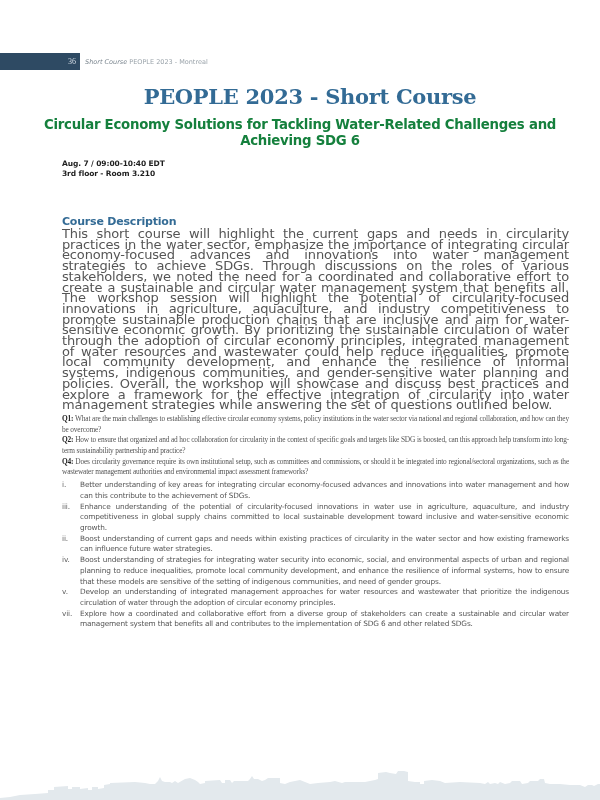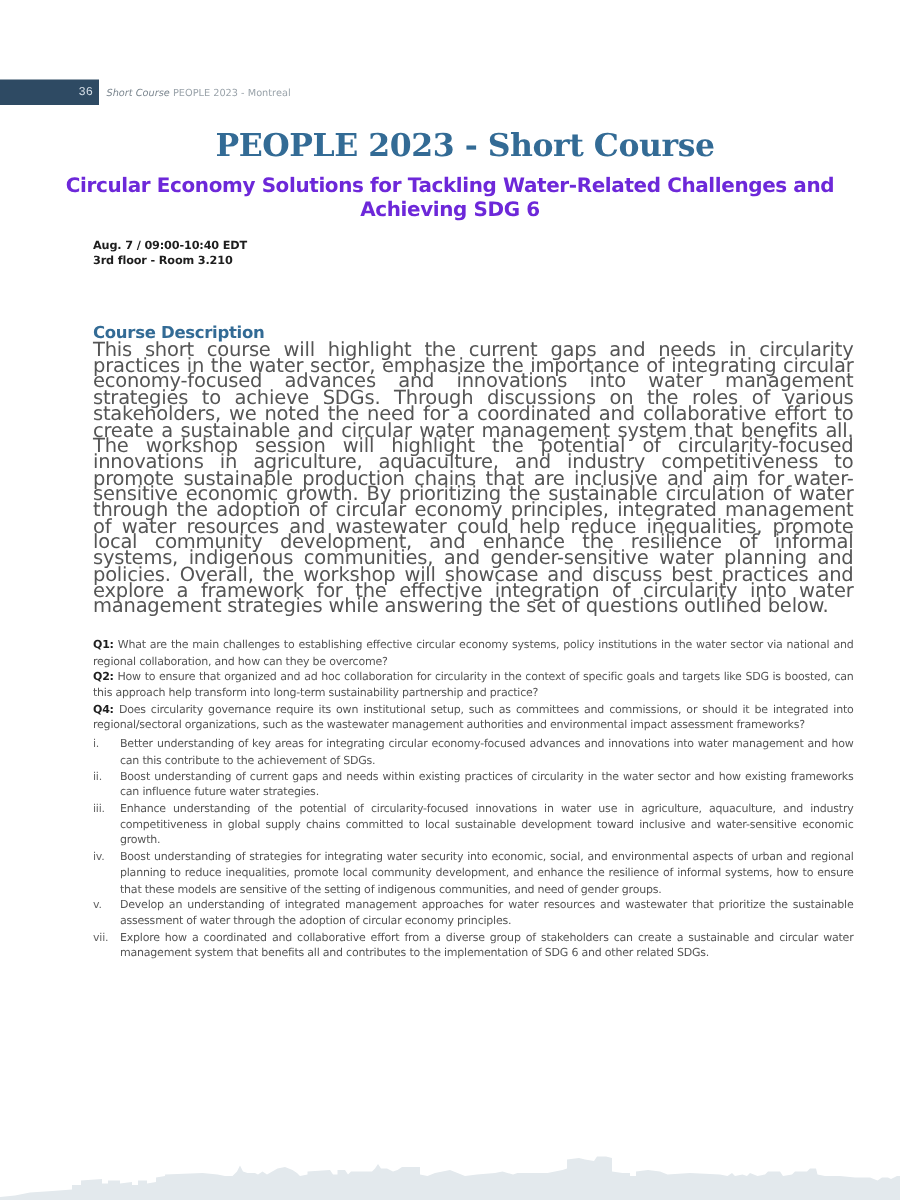--- a/index.html
+++ b/index.html
@@ -17,29 +17,29 @@
     .header-bar {
       position: absolute;
       left: 0;
       top: 53px;
       height: 17px;
       width: 600px;
       display: flex;
       align-items: center;
     }
     .page-num-block {
-      width: 66px;
+      width: 80px;
       height: 17px;
       background: #2e4a63;
       color: #d4dde6;
       font-size: 8px;
       text-align: right;
       padding-right: 4px;
       line-height: 17px;
-      font-family: Liberation Mono, monospace;
+      font-family: Liberation Serif, serif;
     }
     .header-text {
       margin-left: 5px;
       font-size: 6.5px;
       color: #9aa3aa;
       font-family: "DejaVu Sans", sans-serif;
       white-space: nowrap;
     }
     .header-text .italic {
       font-style: italic;
@@ -61,21 +61,21 @@
     .subtitle {
       position: absolute;
       top: 117px;
       left: 30px;
       width: 540px;
       text-align: center;
       font-family: "DejaVu Sans", sans-serif;
       font-weight: bold;
       font-size: 13.3px;
       line-height: 16px;
-      color: #6d28d9;
+      color: #15803d;
       letter-spacing: -0.25px;
     }
     .meta {
       position: absolute;
       top: 159px;
       left: 62px;
       font-size: 7.5px;
       line-height: 10px;
       color: #1e1e1e;
       font-weight: 700;
@@ -97,21 +97,22 @@
       margin-top: 19px;
     }
     .body-text {
       font-size: 13px;
       line-height: 10.7px;
       color: #555555;
       text-align: justify;
       letter-spacing: -0.15px;
     }
     .questions {
-      margin-top: 14px;
+      margin-top: 3px;
+      font-family: Liberation Serif, serif;
     }
     .question {
       font-size: 7.35px;
       line-height: 10.7px;
       color: #555555;
       text-align: justify;
       letter-spacing: -0.15px;
     }
     .question .qlabel {
       font-weight: bold;
@@ -176,34 +177,34 @@
     <p class="question"><span class="qlabel">Q2:</span> <span>How to ensure that organized and ad hoc collaboration for circularity in the context of specific goals and targets like SDG is boosted, can this approach help transform into long-term sustainability partnership and practice?</span></p>
     <p class="question"><span class="qlabel">Q4:</span> <span>Does circularity governance require its own institutional setup, such as committees and commissions, or should it be integrated into regional/sectoral organizations, such as the wastewater management authorities and environmental impact assessment frameworks?</span></p>
   </div>
 
   <ul class="outcomes">
     <li class="outcome">
         <span class="num">i.</span>
         <span class="text">Better understanding of key areas for integrating circular economy-focused advances and innovations into water management and how can this contribute to the achievement of SDGs.</span>
       </li>
     <li class="outcome">
+        <span class="num">iii.</span>
+        <span class="text">Enhance understanding of the potential of circularity-focused innovations in water use in agriculture, aquaculture, and industry competitiveness in global supply chains committed to local sustainable development toward inclusive and water-sensitive economic growth.</span>
+      </li>
+    <li class="outcome">
         <span class="num">ii.</span>
         <span class="text">Boost understanding of current gaps and needs within existing practices of circularity in the water sector and how existing frameworks can influence future water strategies.</span>
       </li>
     <li class="outcome">
-        <span class="num">iii.</span>
-        <span class="text">Enhance understanding of the potential of circularity-focused innovations in water use in agriculture, aquaculture, and industry competitiveness in global supply chains committed to local sustainable development toward inclusive and water-sensitive economic growth.</span>
-      </li>
-    <li class="outcome">
         <span class="num">iv.</span>
         <span class="text">Boost understanding of strategies for integrating water security into economic, social, and environmental aspects of urban and regional planning to reduce inequalities, promote local community development, and enhance the resilience of informal systems, how to ensure that these models are sensitive of the setting of indigenous communities, and need of gender groups.</span>
       </li>
     <li class="outcome">
         <span class="num">v.</span>
-        <span class="text">Develop an understanding of integrated management approaches for water resources and wastewater that prioritize the sustainable assessment of water through the adoption of circular economy principles.</span>
+        <span class="text">Develop an understanding of integrated management approaches for water resources and wastewater that prioritize the indigenous circulation of water through the adoption of circular economy principles.</span>
       </li>
     <li class="outcome">
         <span class="num">vii.</span>
         <span class="text">Explore how a coordinated and collaborative effort from a diverse group of stakeholders can create a sustainable and circular water management system that benefits all and contributes to the implementation of SDG 6 and other related SDGs.</span>
       </li>
   </ul>
 </div>
 
 <svg class="skyline" viewBox="0 0 600 36" preserveAspectRatio="none">
   <path fill="#e3e9ed" d="M0,34 L10,33 L20,31 L35,30 L48,29 L48,26 L54,26 L54,23 L68,22 L68,25 L72,25 L72,23 L80,23 L80,25 L88,24 L88,26 L92,26 L92,23 L98,23 L98,25 L104,24 L104,21 L110,20 L110,19 L135,18 L145,19 L150,20 L155,20 L158,17 L160,13 L162,17 L165,18 L170,18 L172,19 L175,17 L178,19 L185,15 L190,14 L195,16 L198,18 L200,20 L205,19 L205,17 L220,16 L222,19 L225,19 L225,16 L230,16 L232,19 L234,17 L248,17 L250,15 L252,12 L254,15 L258,15 L262,17 L265,16 L268,14 L280,14 L280,19 L285,20 L290,18 L300,16 L305,18 L310,20 L318,19 L330,18 L335,17 L342,19 L345,18 L365,18 L370,17 L375,16 L378,15 L378,9 L386,8 L390,9 L396,10 L398,7 L404,7 L408,8 L408,17 L415,18 L420,18 L420,20 L424,20 L424,17 L432,16 L440,17 L445,19 L460,18 L480,19 L485,20 L488,18 L490,20 L495,19 L498,20 L500,18 L505,20 L510,19 L512,17 L520,17 L522,20 L528,19 L530,17 L538,17 L540,15 L544,15 L545,19 L550,20 L560,20 L570,21 L580,21 L585,23 L588,21 L592,21 L594,22 L598,20 L600,20 L600,36 L0,36 Z"></path>

